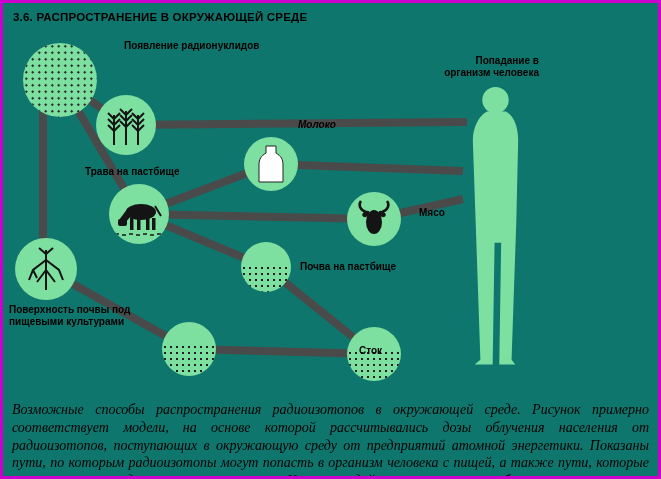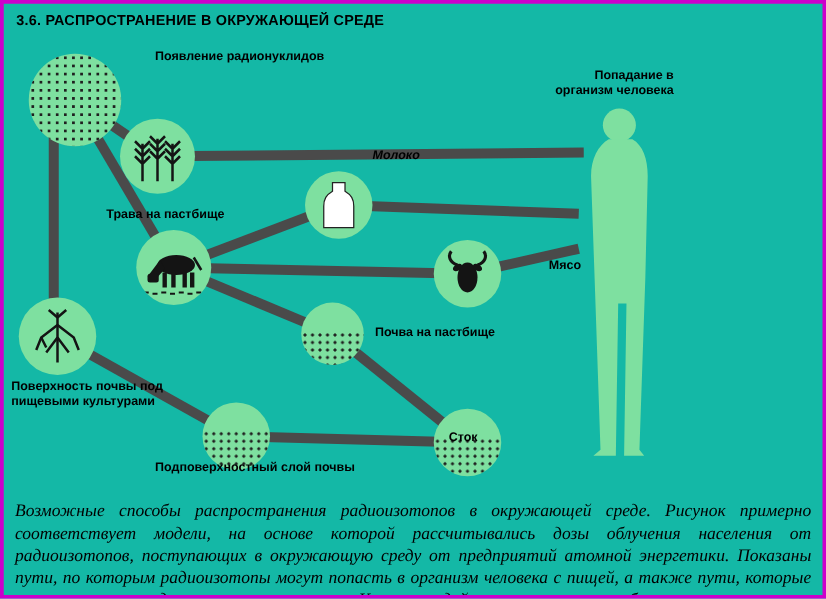--- a/index.html
+++ b/index.html
@@ -1,19 +1,19 @@
 <!DOCTYPE html>
 <html><head>
 <meta charset="utf-8">
 <style>
   * { margin:0; padding:0; box-sizing:border-box; }
   html,body { background:#ffffff; }
   .page {
     position:relative; width:661px; height:479px;
-    border:3px solid #cc00cc; background:#14b8a6; overflow:hidden;
+    border:3px solid #cc00cc; background:#0f766e; overflow:hidden;
     font-family:"Liberation Sans", sans-serif; color:#000;
   }
   .title {
     position:absolute; left:10px; top:8px;
     font-size:11.5px; font-weight:bold; letter-spacing:.2px;
   }
   svg.connections { position:absolute; left:0; top:0; }
   .node {
     position:absolute; border-radius:50%; background:#7ee0a0;
     overflow:hidden; display:flex; align-items:center; justify-content:center;
@@ -137,22 +137,21 @@
       <g fill="#7ee0a0">
         <circle cx="45" cy="19" r="14"></circle>
         <path d="M36,31 L56,31 C65,36 69,48 69,62 L67,148 L62,294 L66,299 L49,299 L51,170 L44,170 L42,299 L23,299 L29,294 L24,148 L21,62 C21,48 27,36 36,31 Z"></path>
       </g>
     </svg>
   </div>
 
   <div class="label" style="left:85px;  top:37px;margin-left:36px;">Появление радионуклидов</div>
   <div class="label" style="left:295px; top:116px;font-style:italic;">Молоко</div>
   <div class="label" style="left:82px;  top:163px;">Трава на пастбище</div>
-  <div class="label" style="left:436px; top:204px;">Мясо</div>
+  <div class="label" style="left:416px; top:204px;">Мясо</div>
   <div class="label" style="left:297px; top:258px;">Почва на пастбище</div>
   <div class="label" style="left:6px;   top:301px; width:128px;">Поверхность почвы под пищевыми культурами</div>
-  <div class="label" style="left:121px; top:366px;">Подповерхностный слой почвы</div>
   <div class="label" style="left:356px; top:316px;margin-top:26px;">Сток</div>
   <div class="label" style="left:424px; top:52px; width:112px;text-align:right;">Попадание в организм человека</div>
 
   <div class="caption">Возможные способы распространения радиоизотопов в окружающей среде. Рисунок примерно соответствует модели, на основе которой рассчитывались дозы облучения населения от радиоизотопов, поступающих в окружающую среду от предприятий атомной энергетики. Показаны пути, по которым радиоизотопы могут попасть в организм человека с пищей, а также пути, которые оканчиваются в подпочвенных слоях грунта. Конечно, в действительности все обстоит не так просто: почти каждый этап представляет собой сумму очень сложных процессов.</div>
 
 </div>
 
 </body></html>

